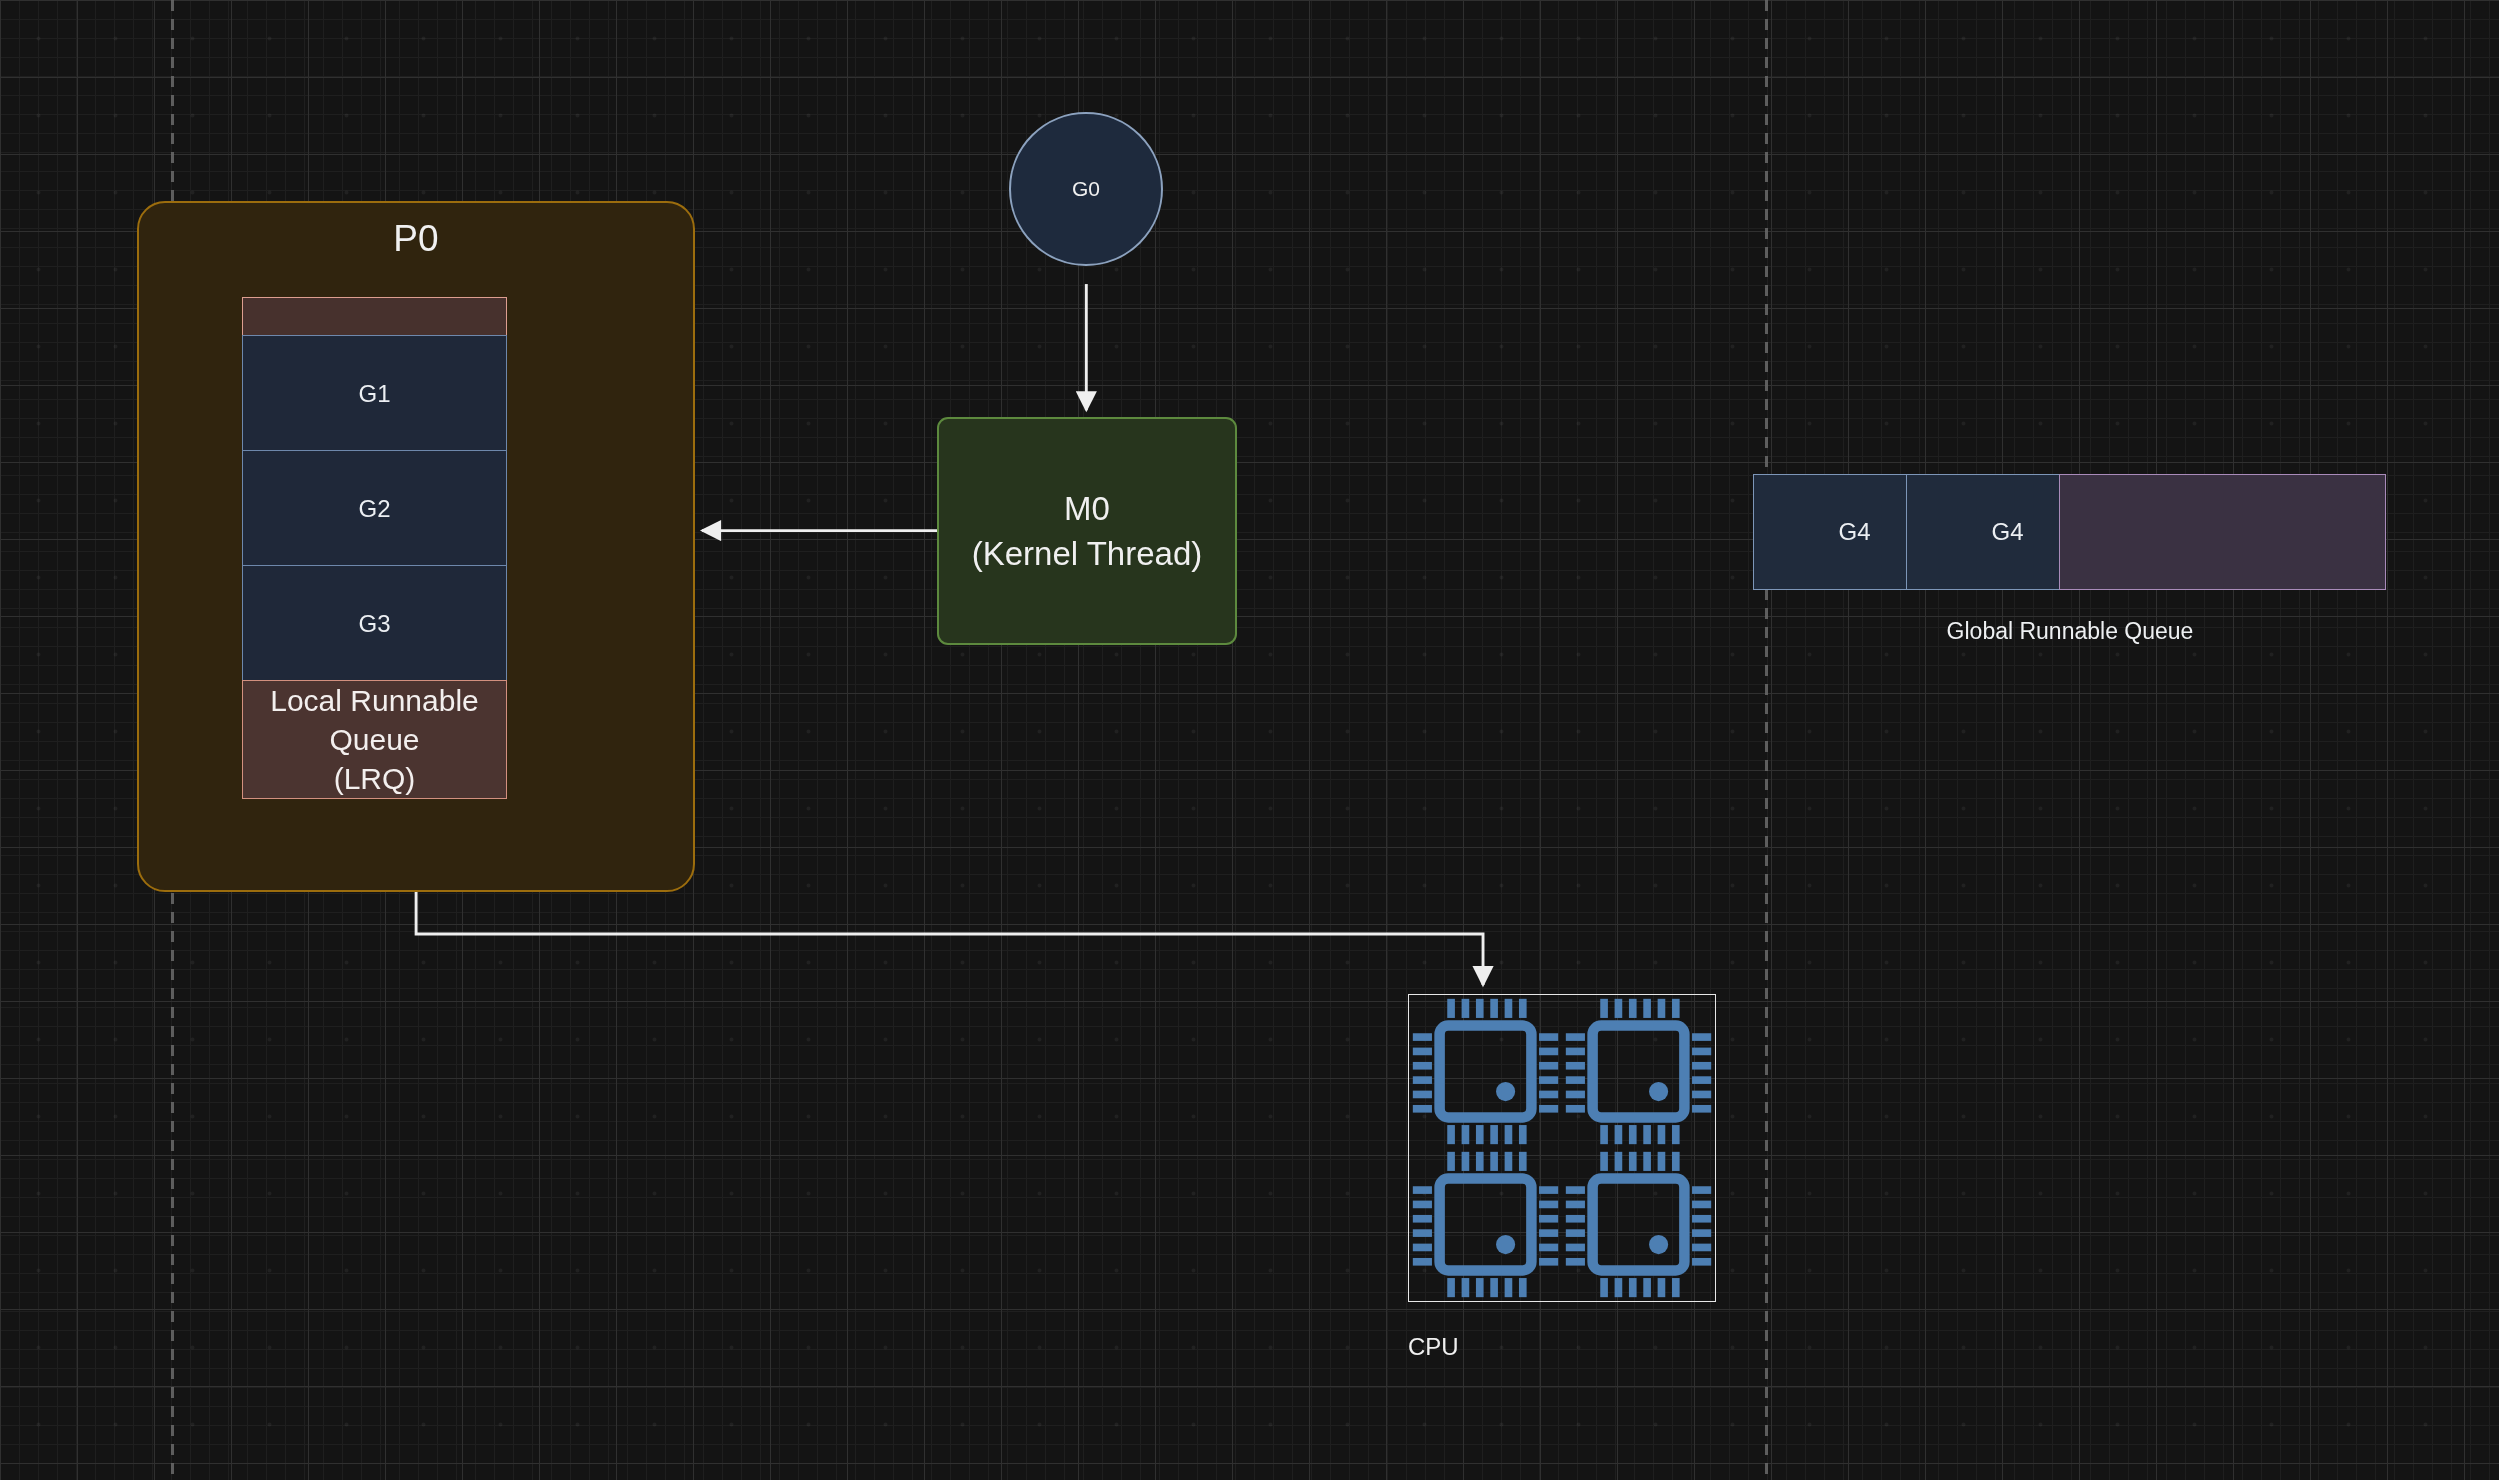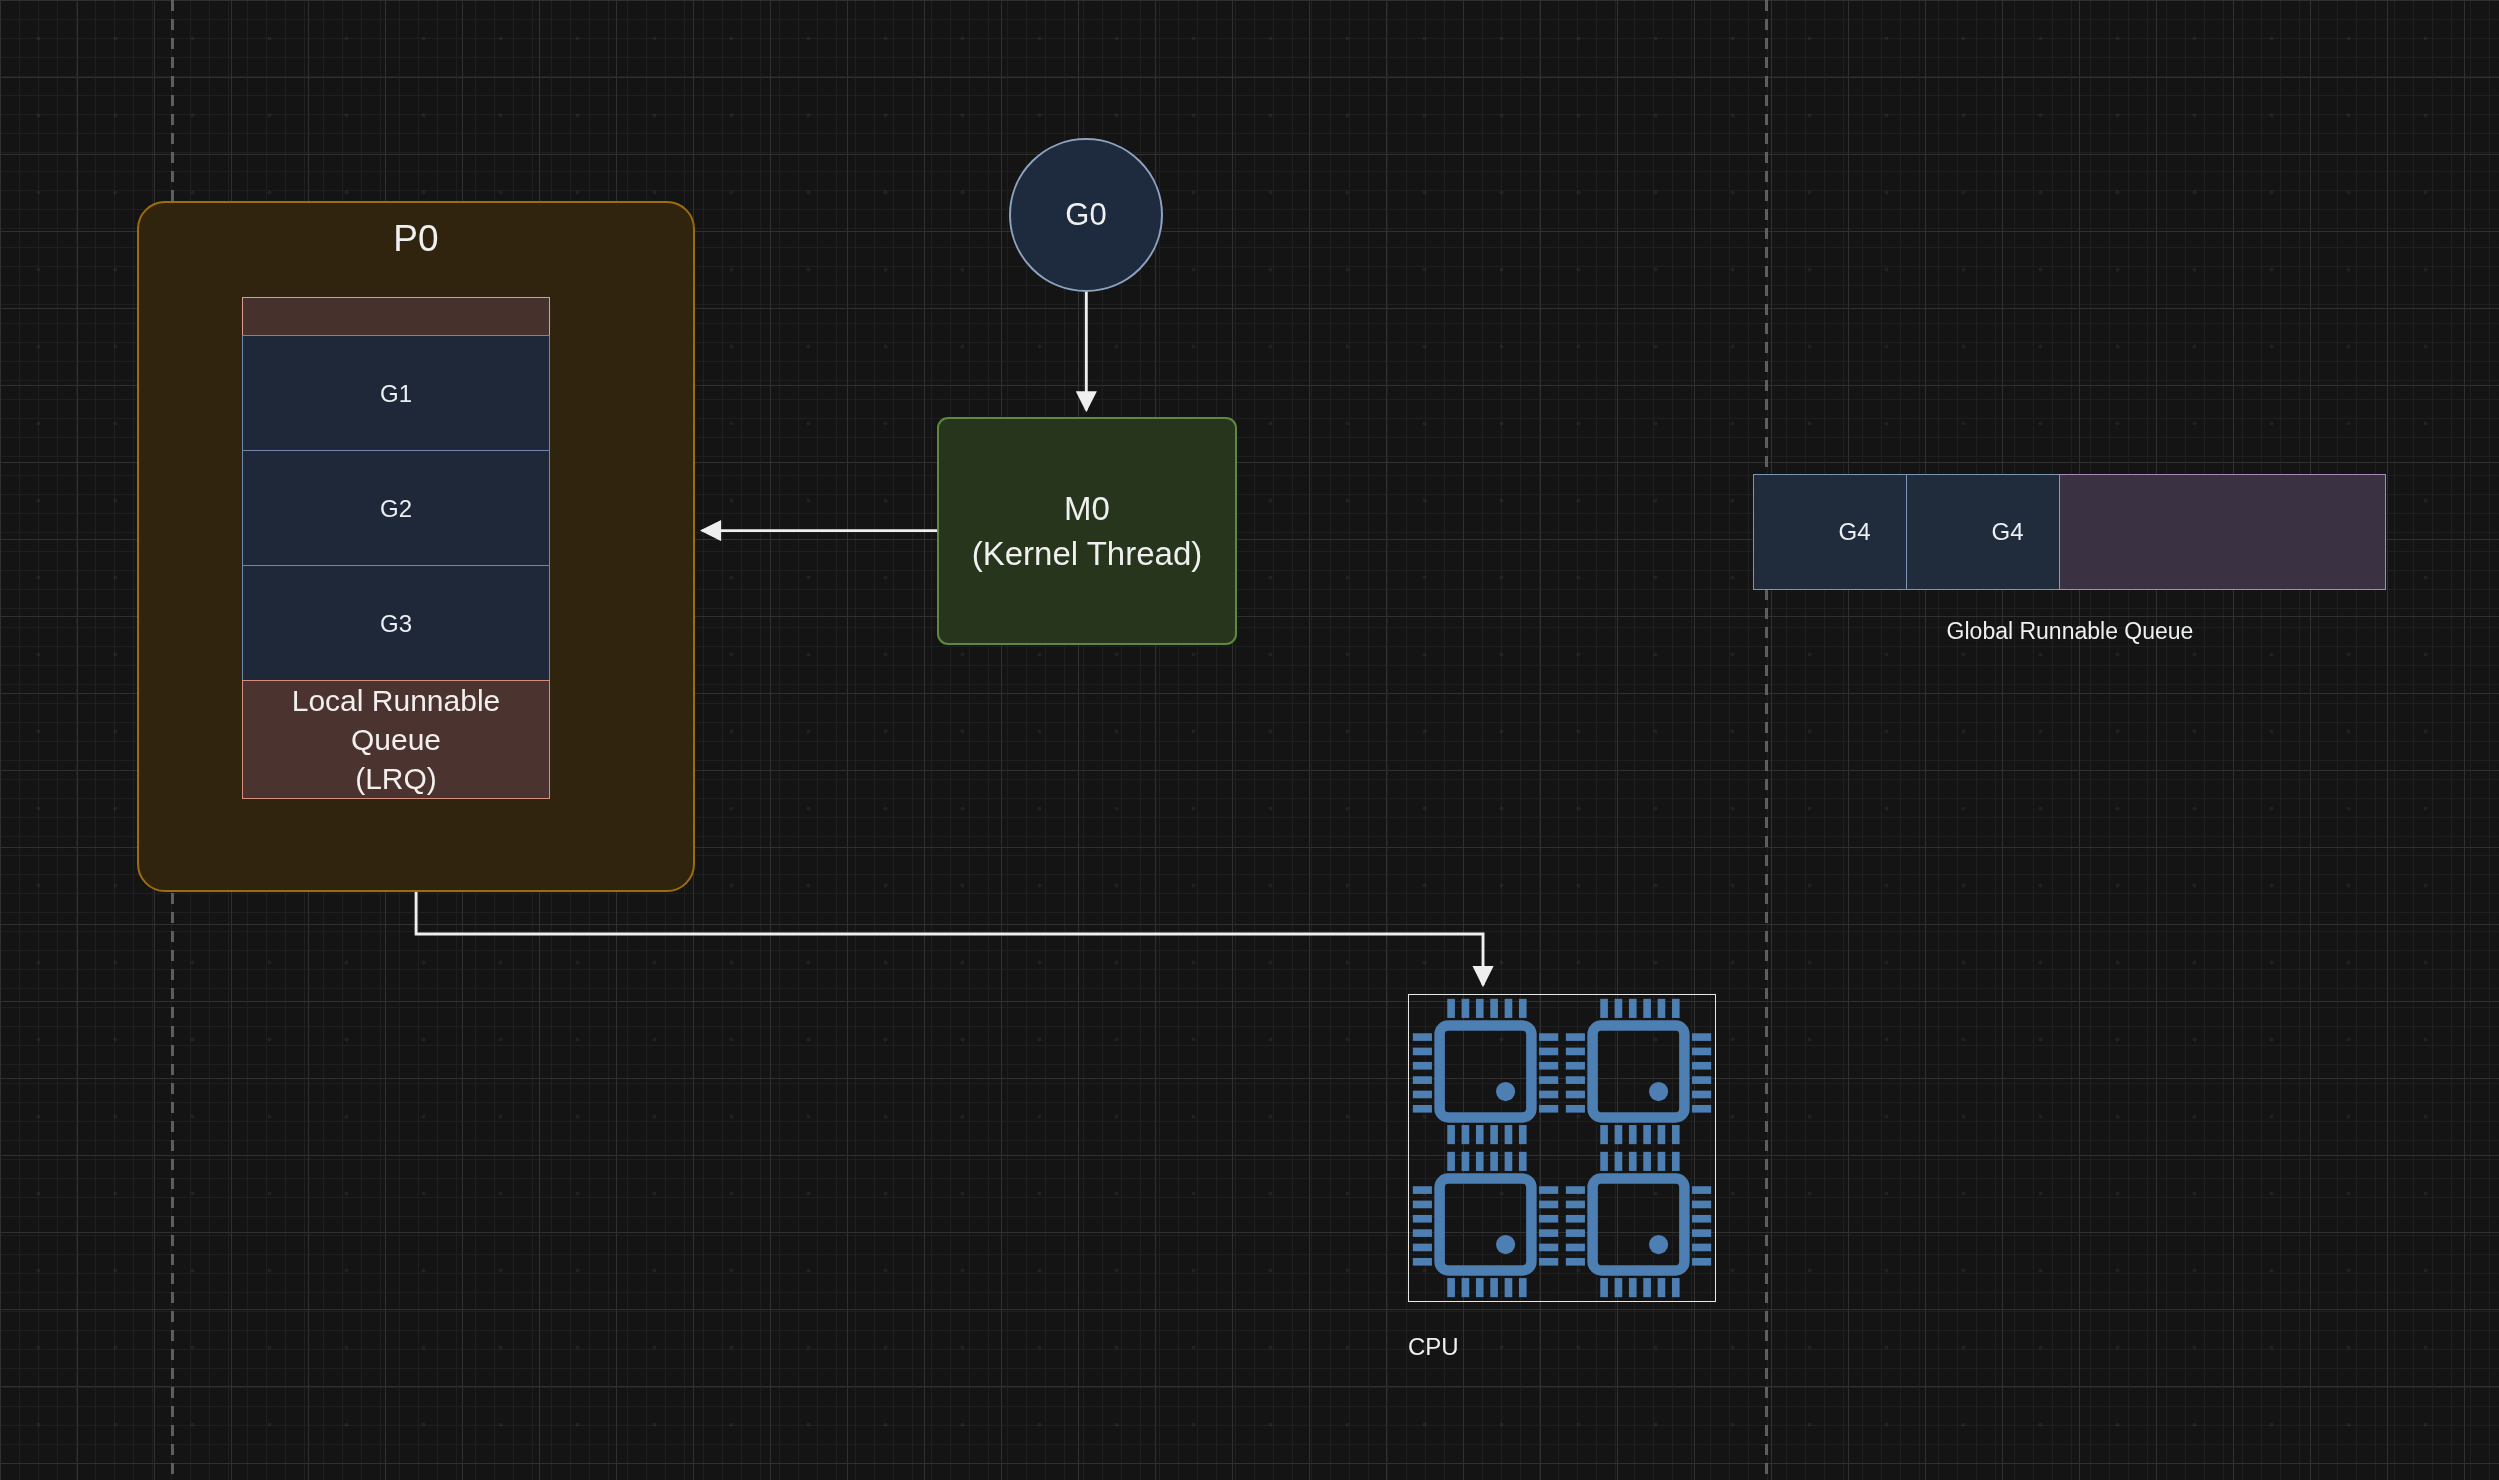--- a/index.html
+++ b/index.html
@@ -33,43 +33,43 @@
 
   
   .p0 {
     position: absolute; left: 137px; top: 201px; width: 558px; height: 691px;
     background: #30240e; border: 2.9px solid #9c6d0d; border-radius: 28px;
   }
   .p0-title {
     position: absolute; top: 15.4px; left: 0; width: 100%;
     text-align: center; font-size: 37px; color: #f0f0f0;
   }
-  .p0-stack { position: absolute; left: 103px; top: 94px; width: 308px; }
+  .p0-stack { position: absolute; left: 103px; top: 94px; width: 265px; }
   .slot-empty {
     height: 40px; background: #47312d; border: 1.9px solid #dd9e90;
   }
   .g-row {
     height: 117px; margin-top: -1.9px;
     background: #1f2839; border: 1.9px solid #6e88ac;
     display: flex; align-items: center; justify-content: center;
     font-size: 24px; color: #eceff3;
   }
   .lrq {
     height: 119px; margin-top: -1.9px;
     background: #4b3430; border: 1.9px solid #d3907f;
     display: flex; flex-direction: column; align-items: center; justify-content: flex-start;
     font-size: 30px; line-height: 39px; color: #f3efee; text-align: center;
   }
 
   
   .g0 {
-    position: absolute; left: 1009px; top: 138px; width: 154px; height: 154px;
+    position: absolute; left: 1009px; top: 112px; width: 154px; height: 154px;
     border-radius: 50%; background: #1e2a3d; border: 2.9px solid #8ca2bf;
     display: flex; align-items: center; justify-content: center;
-    font-size: 31px; color: #f0f0f0;
+    font-size: 21px; color: #f0f0f0;
   }
 
   
   .m0 {
     position: absolute; left: 937px; top: 417px; width: 300px; height: 228px;
     background: #27351d; border: 2.9px solid #5d8a3e; border-radius: 11px;
     display: flex; flex-direction: column; align-items: center; justify-content: center;
     font-size: 33px; line-height: 45px; color: #f0f0f0; text-align: center;
   }
 

